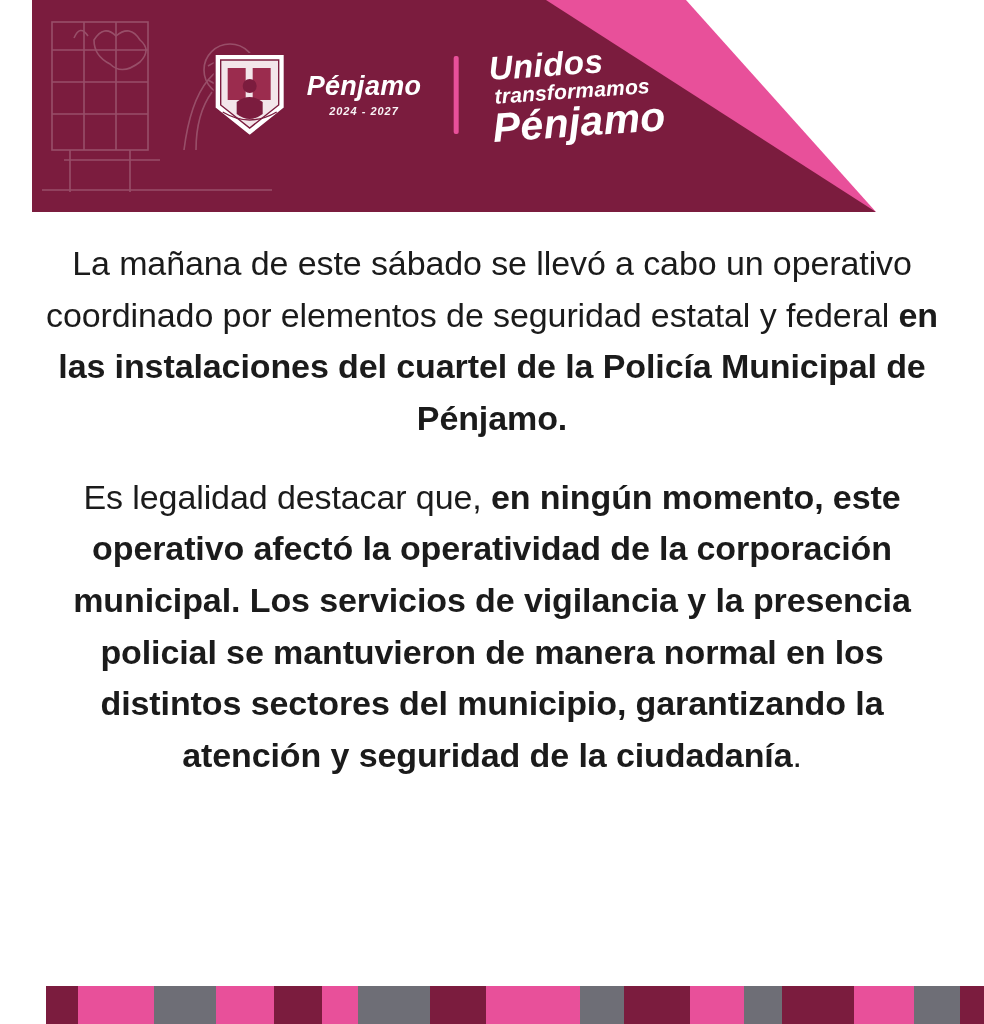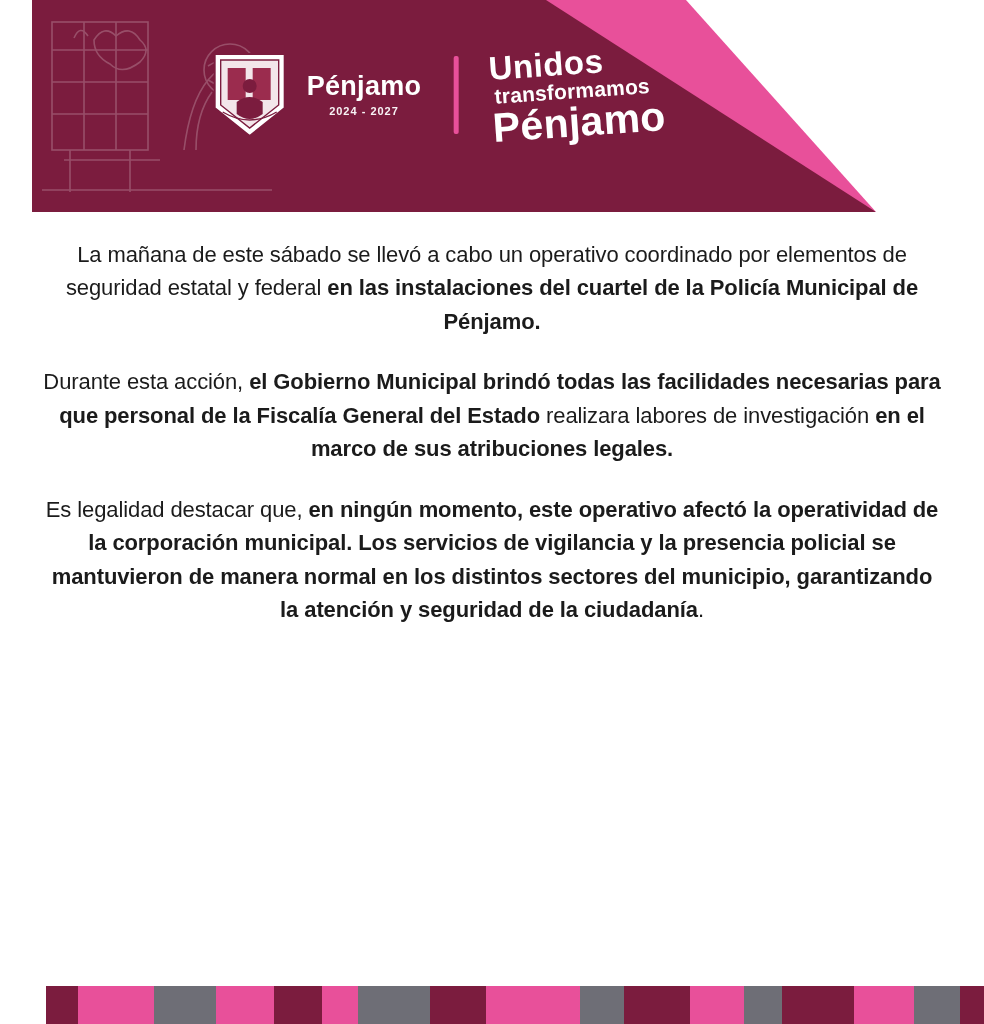--- a/index.html
+++ b/index.html
@@ -19,20 +19,21 @@
     overflow: hidden;
   }
 
   
   .header {
     position: relative;
     width: 876px;
     height: 212px;
     background: #7b1c3e;
     overflow: hidden;
+    font-style: italic;
   }
   
   .header-left-sliver {
     position: absolute;
     left: 0; top: 0;
     width: 32px; height: 212px;
     background: #ffffff;
   }
   
   .header-wedge-pink {
@@ -130,21 +131,21 @@
     top: 212px;
     left: 0;
     width: 984px;
     height: 774px;
     padding: 26px 40px 0 40px;
     background: #ffffff;
   }
   .para {
     text-align: center;
     color: #1b1b1b;
-    font-size: 22px;
+    font-size: 34px;
     line-height: 1.52;
     margin: 0 0 27px 0;
     font-weight: 400;
     letter-spacing: -0.1px;
   }
   .para b { font-weight: 700; }
 
   
   .footer {
     position: absolute;
@@ -210,21 +211,20 @@
       <div class="slogan">
         <span class="l1">Unidos</span>
         <span class="l2">transformamos</span>
         <span class="l3">Pénjamo</span>
       </div>
     </div>
   </div>
 
   <div class="content">
     <p class="para" id="p0"><span>La mañana de este sábado se llevó a cabo un operativo coordinado por elementos de seguridad estatal y federal </span><b>en las instalaciones del cuartel de la Policía Municipal de Pénjamo.</b></p>
-    <p class="para" id="p1"><span>Durante esta acción, </span><b>el Gobierno Municipal brindó todas las facilidades necesarias para que personal de la Fiscalía General del Estado </b><span>realizara labores de investigación </span><b>en el marco de sus atribuciones legales.</b></p>
     <p class="para" id="p2"><span>Es legalidad destacar que, </span><b>en ningún momento, este operativo afectó la operatividad de la corporación municipal. Los servicios de vigilancia y la presencia policial se mantuvieron de manera normal en los distintos sectores del municipio, garantizando la atención y seguridad de la ciudadanía</b><span>.</span></p>
   </div>
 
   <div class="footer">
       <div class="stripe" style="background: rgb(255, 255, 255); width: 46px;"></div>
       <div class="stripe" style="background: rgb(123, 28, 62); width: 32px;"></div>
       <div class="stripe" style="background: rgb(232, 80, 154); width: 76px;"></div>
       <div class="stripe" style="background: rgb(110, 110, 118); width: 62px;"></div>
       <div class="stripe" style="background: rgb(232, 80, 154); width: 58px;"></div>
       <div class="stripe" style="background: rgb(123, 28, 62); width: 48px;"></div>

